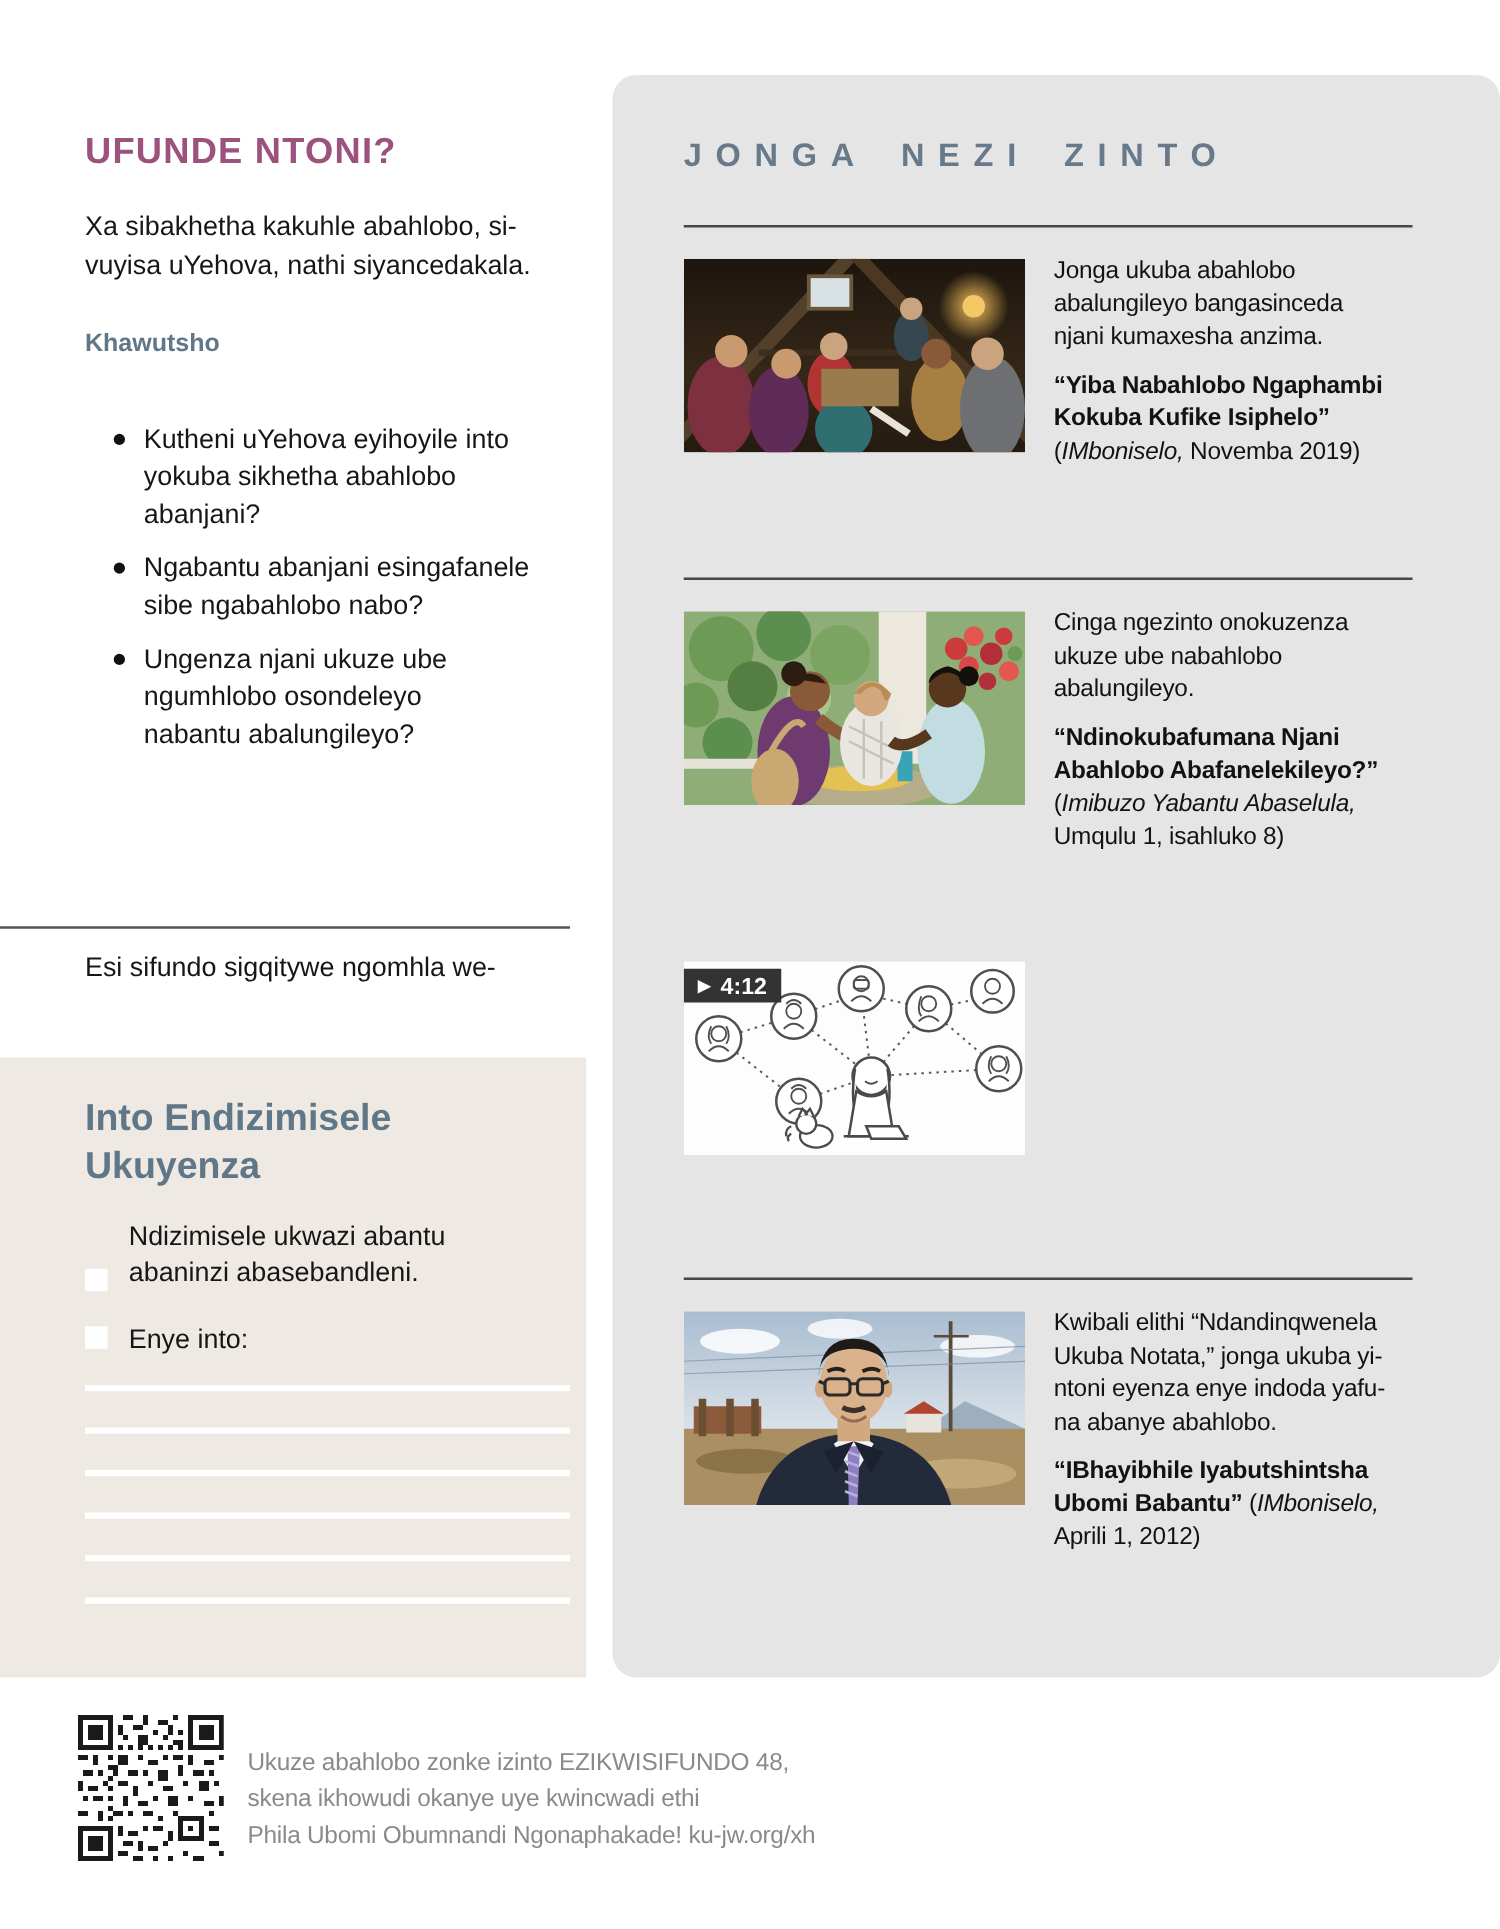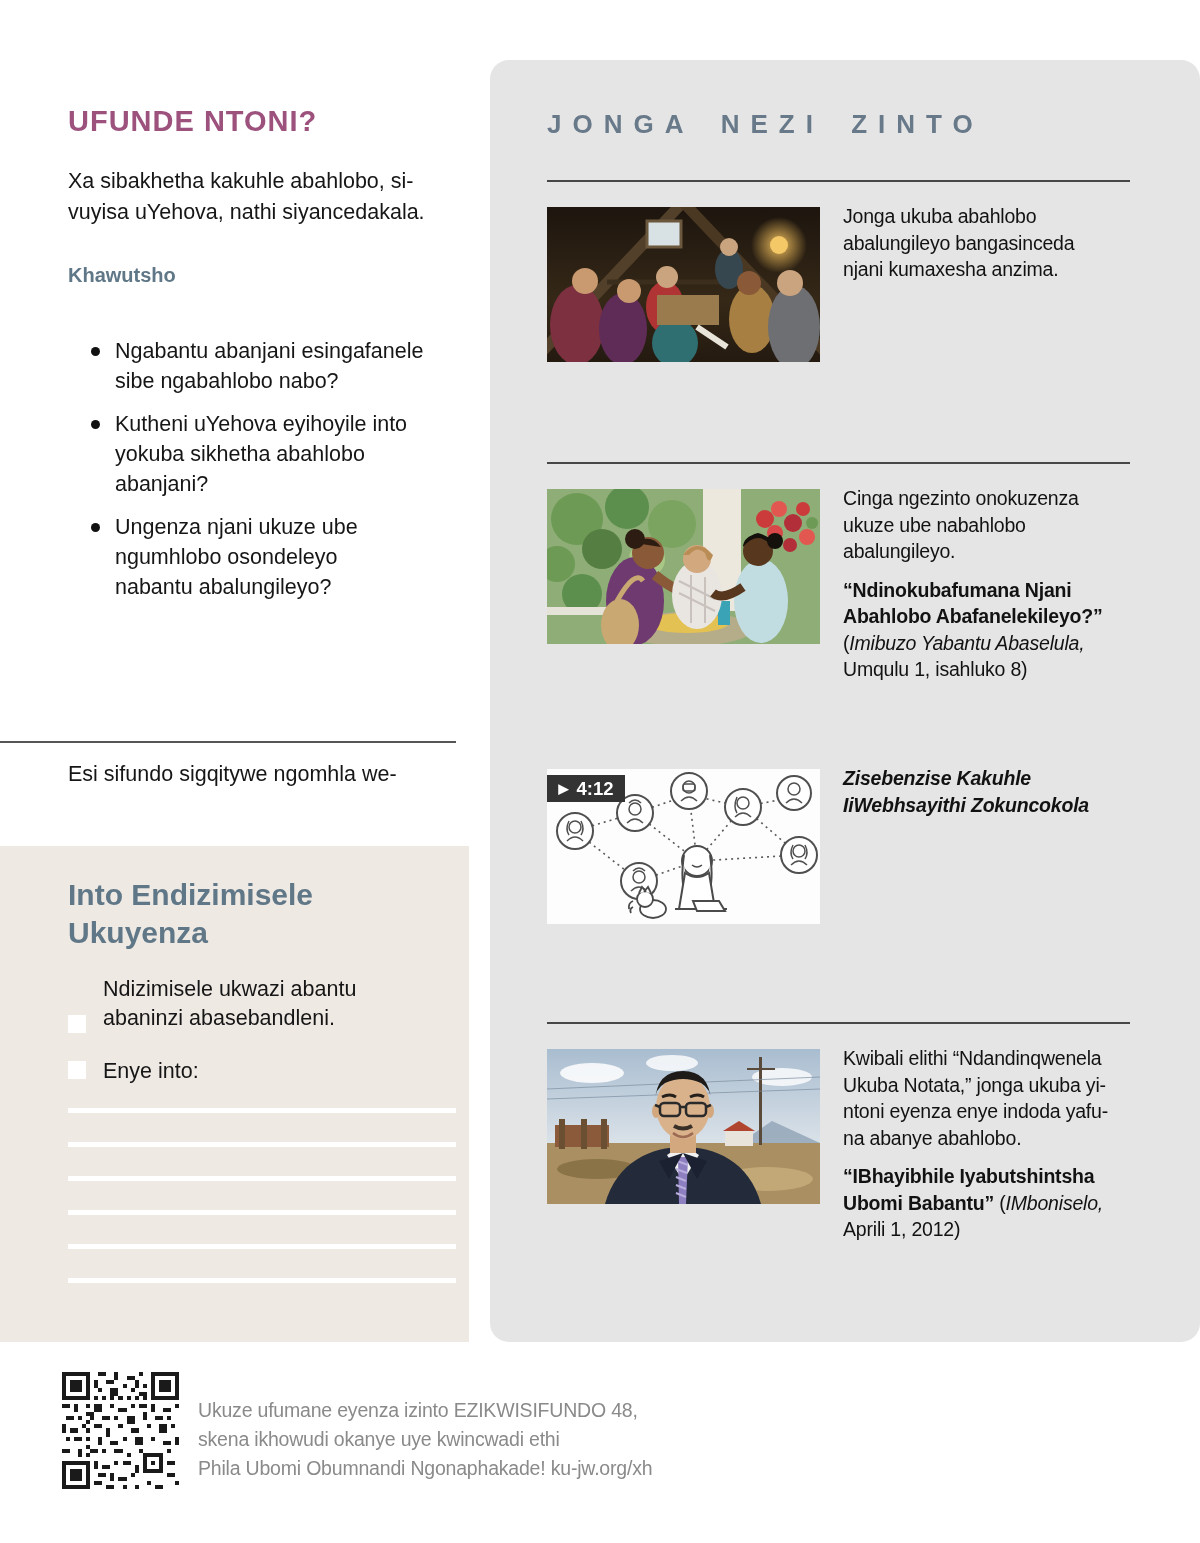--- a/index.html
+++ b/index.html
@@ -57,25 +57,25 @@
 <body>
 
 <div class="page">
 
   <h1 class="main-title">UFUNDE NTONI?</h1>
   <p class="intro pre">Xa sibakhetha kakuhle abahlobo, si-
 vuyisa uYehova, nathi siyancedakala.</p>
   <h2 class="sub-heading">Khawutsho</h2>
 
   <ul class="questions">
-    <li class="pre"><span class="dot"></span><span>Ngabantu abanjani esingafanele
-sibe ngabahlobo nabo?</span></li>
     <li class="pre"><span class="dot"></span><span>Kutheni uYehova eyihoyile into
 yokuba sikhetha abahlobo
 abanjani?</span></li>
+    <li class="pre"><span class="dot"></span><span>Ngabantu abanjani esingafanele
+sibe ngabahlobo nabo?</span></li>
     <li class="pre"><span class="dot"></span><span>Ungenza njani ukuze ube
 ngumhlobo osondeleyo
 nabantu abalungileyo?</span></li>
   </ul>
 
   <div class="divider"></div>
   <p class="completion">Esi sifundo sigqitywe ngomhla we-</p>
 
   <div class="goal-box">
     <h2 class="goal-heading pre">Into Endizimisele
@@ -208,21 +208,21 @@
     </g>
     <g fill="#ffffff">
         <rect x="21" y="21" width="3" height="3"></rect>
       </g>
     <g fill="#1a1a1a">
         <rect x="22" y="22" width="1" height="1"></rect>
       </g>
   </svg>
 
   <div class="footer">
-    <div>Ukuze ufumane eyenza izinto EZIKWISIFUNDO 48,</div>
+    <div>Ukuze abahlobo zonke izinto EZIKWISIFUNDO 48,</div>
     <div>skena ikhowudi okanye uye kwincwadi ethi</div>
     <div><span class="it">Phila Ubomi Obumnandi Ngonaphakade!</span><span> ku-jw.org/xh</span></div>
   </div>
 
   <aside class="right-panel">
     <h2 class="rp-heading">JONGA NEZI ZINTO</h2>
 
     <div class="section s1">
       <div class="rule"></div>
       <div class="figure">
@@ -260,20 +260,23 @@
           <circle cx="202" cy="76" r="12" fill="#8a5a38"></circle>
           <ellipse cx="247" cy="120" rx="26" ry="42" fill="#6e6f73"></ellipse>
           <circle cx="243" cy="76" r="13" fill="#caa37f"></circle>
           <path d="M150 120 l30 20" stroke="#e8e4da" stroke-width="6"></path>
         </svg>
       </div>
       <div class="sec-text">
         <p class="desc pre">Jonga ukuba abahlobo
 abalungileyo bangasinceda
 njani kumaxesha anzima.</p>
+        <p class="title pre"><span class="b">“Yiba Nabahlobo Ngaphambi
+Kokuba Kufike Isiphelo”</span><span>
+(</span><span class="i">IMboniselo,</span><span> Novemba 2019)</span></p>
       </div>
     </div>
 
     <div class="section s2">
       <div class="rule"></div>
       <div class="figure">
         <svg width="273" height="155" viewBox="0 0 273 155">
           <rect width="273" height="155" fill="#8fae77"></rect>
           <circle cx="30" cy="30" r="26" fill="#6d9a55"></circle>
           <circle cx="80" cy="18" r="22" fill="#5c8f4e"></circle>
@@ -381,22 +384,20 @@
             <path d="M92 124 l3 -6 l4 5 M104 124 l-3 -6 l-4 5"></path>
             <path d="M86 132 q-5 2 -4 8 M86 138 q-4 2 -2 6" fill="none"></path>
           </g>
         </svg>
         <div class="video-badge">
           <span class="play">▶</span>
           <span>4:12</span>
         </div>
       </div>
       <div class="sec-text">
-        <p class="title pre"><span class="b i">Zisebenzise Kakuhle
-IiWebhsayithi Zokuncokola</span></p>
       </div>
     </div>
 
     <div class="section s4">
       <div class="figure">
         <svg width="273" height="155" viewBox="0 0 273 155">
           <defs>
             <linearGradient id="sky4" x1="0" y1="0" x2="0" y2="1">
               <stop offset="0%" stop-color="#a9bdd0"></stop>
               <stop offset="100%" stop-color="#dde4ea"></stop>

